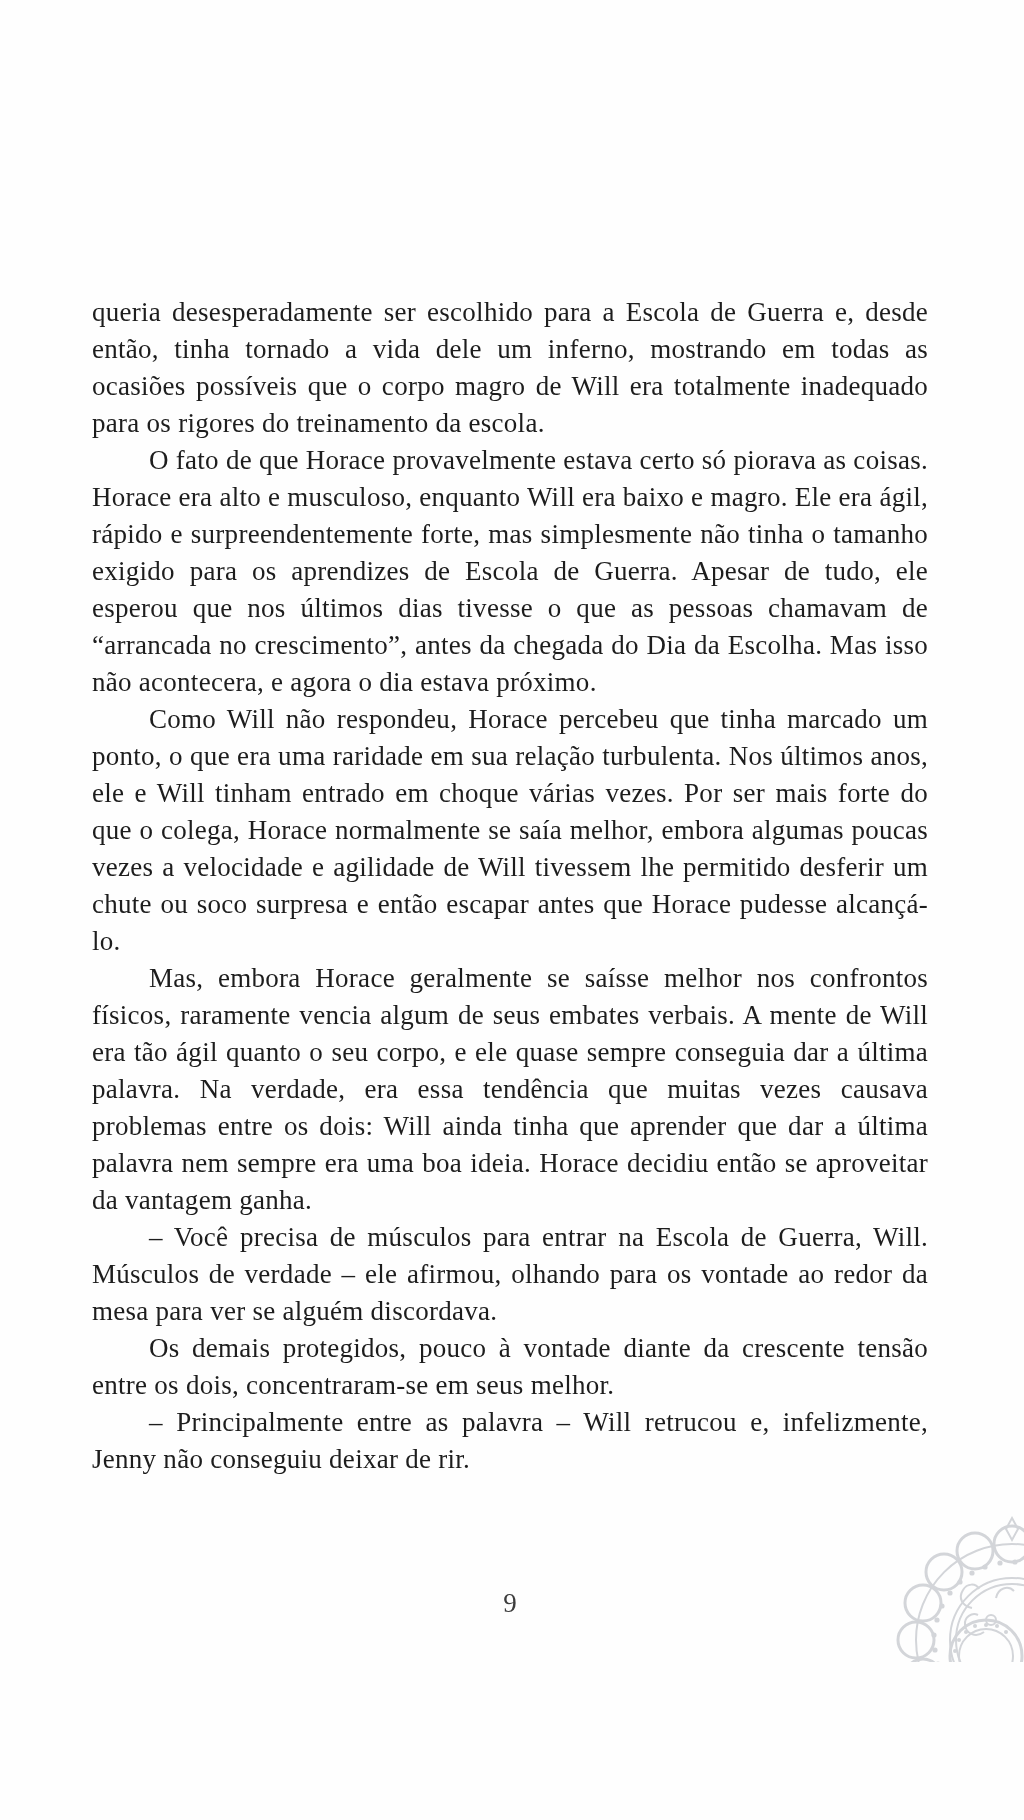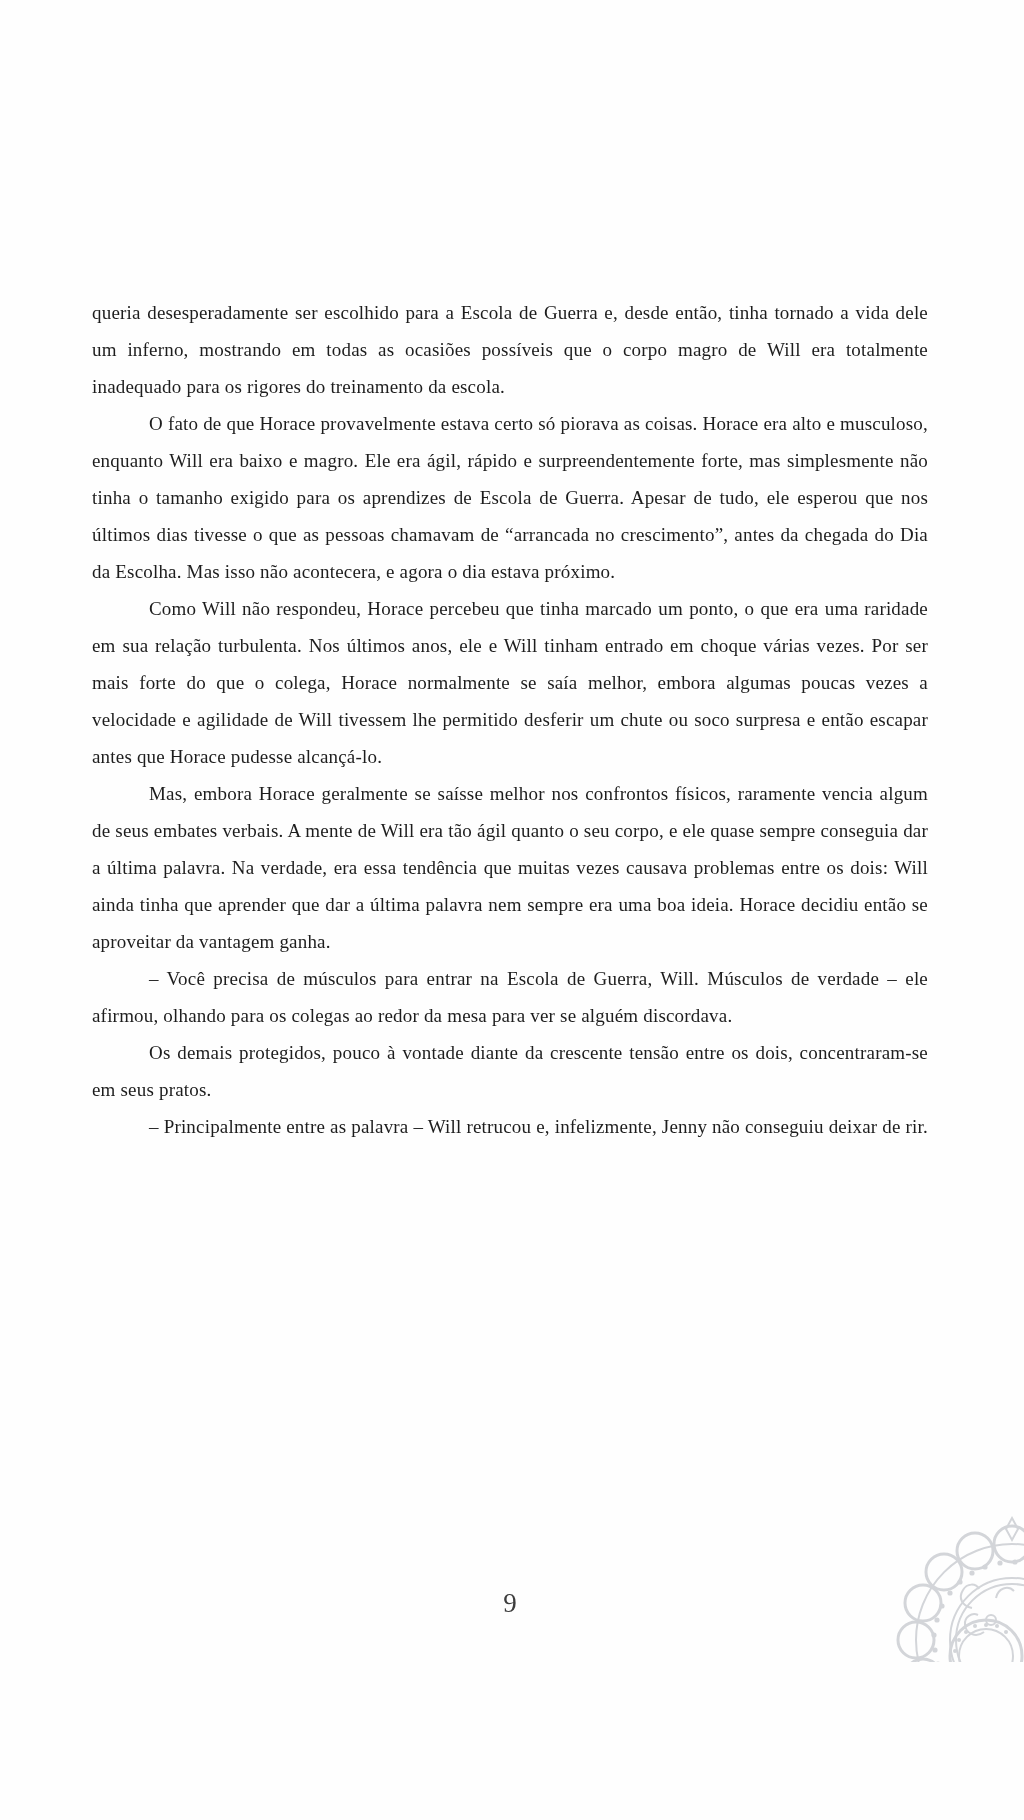--- a/index.html
+++ b/index.html
@@ -11,21 +11,21 @@
   .page {
     position: relative;
     width: 1024px; height: 1820px;
     background: #fefefe;
     overflow: hidden;
   }
   .text-block {
     position: absolute;
     top: 294px; left: 92px; width: 836px;
     color: #1d1d1d;
-    font-size: 19px;
+    font-size: 27px;
     line-height: 37px;
     text-align: justify;
     letter-spacing: 0.01em;
   }
   .para { margin: 0; text-indent: 57px; }
   .para.no-indent { text-indent: 0; }
   .page-number {
     position: absolute;
     top: 1588px; left: 92px; width: 836px;
     text-align: center;
@@ -40,22 +40,22 @@
 </head>
 <body>
 
 <div class="page">
 
   <div class="text-block">
     <p class="para no-indent">queria desesperadamente ser escolhido para a Escola de Guerra e, desde então, tinha tornado a vida dele um inferno, mostrando em todas as ocasiões possíveis que o corpo magro de Will era totalmente inadequado para os rigores do treinamento da escola.</p>
     <p class="para">O fato de que Horace provavelmente estava certo só piorava as coisas. Horace era alto e musculoso, enquanto Will era baixo e magro. Ele era ágil, rápido e surpreendentemente forte, mas simplesmente não tinha o tamanho exigido para os aprendizes de Escola de Guerra. Apesar de tudo, ele esperou que nos últimos dias tivesse o que as pessoas chamavam de “arrancada no crescimento”, antes da chegada do Dia da Escolha. Mas isso não acontecera, e agora o dia estava próximo.</p>
     <p class="para">Como Will não respondeu, Horace percebeu que tinha marcado um ponto, o que era uma raridade em sua relação turbulenta. Nos últimos anos, ele e Will tinham entrado em choque várias vezes. Por ser mais forte do que o colega, Horace normalmente se saía melhor, embora algumas poucas vezes a velocidade e agilidade de Will tivessem lhe permitido desferir um chute ou soco surpresa e então escapar antes que Horace pudesse alcançá-lo.</p>
     <p class="para">Mas, embora Horace geralmente se saísse melhor nos confrontos físicos, raramente vencia algum de seus embates verbais. A mente de Will era tão ágil quanto o seu corpo, e ele quase sempre conseguia dar a última palavra. Na verdade, era essa tendência que muitas vezes causava problemas entre os dois: Will ainda tinha que aprender que dar a última palavra nem sempre era uma boa ideia. Horace decidiu então se aproveitar da vantagem ganha.</p>
-    <p class="para">– Você precisa de músculos para entrar na Escola de Guerra, Will. Músculos de verdade – ele afirmou, olhando para os colegas ao redor da mesa para ver se alguém discordava.</p>
-    <p class="para">Os demais protegidos, pouco à vontade diante da crescente tensão entre os dois, concentraram-se em seus pratos.</p>
+    <p class="para">– Você precisa de músculos para entrar na Escola de Guerra, Will. Músculos de verdade – ele afirmou, olhando para os vontade ao redor da mesa para ver se alguém discordava.</p>
+    <p class="para">Os demais protegidos, pouco à vontade diante da crescente tensão entre os dois, concentraram-se em seus melhor.</p>
     <p class="para">– Principalmente entre as palavra – Will retrucou e, infelizmente, Jenny não conseguiu deixar de rir.</p>
   </div>
 
   <div class="page-number">9</div>
 
   <svg class="ornament" width="190" height="160" viewBox="0 0 190 160" fill="none" stroke="#d3d5d9" stroke-width="3">
 
     <circle cx="178" cy="42" r="18"></circle>
     <circle cx="141" cy="49" r="18"></circle>
     <circle cx="110" cy="70" r="18"></circle>

